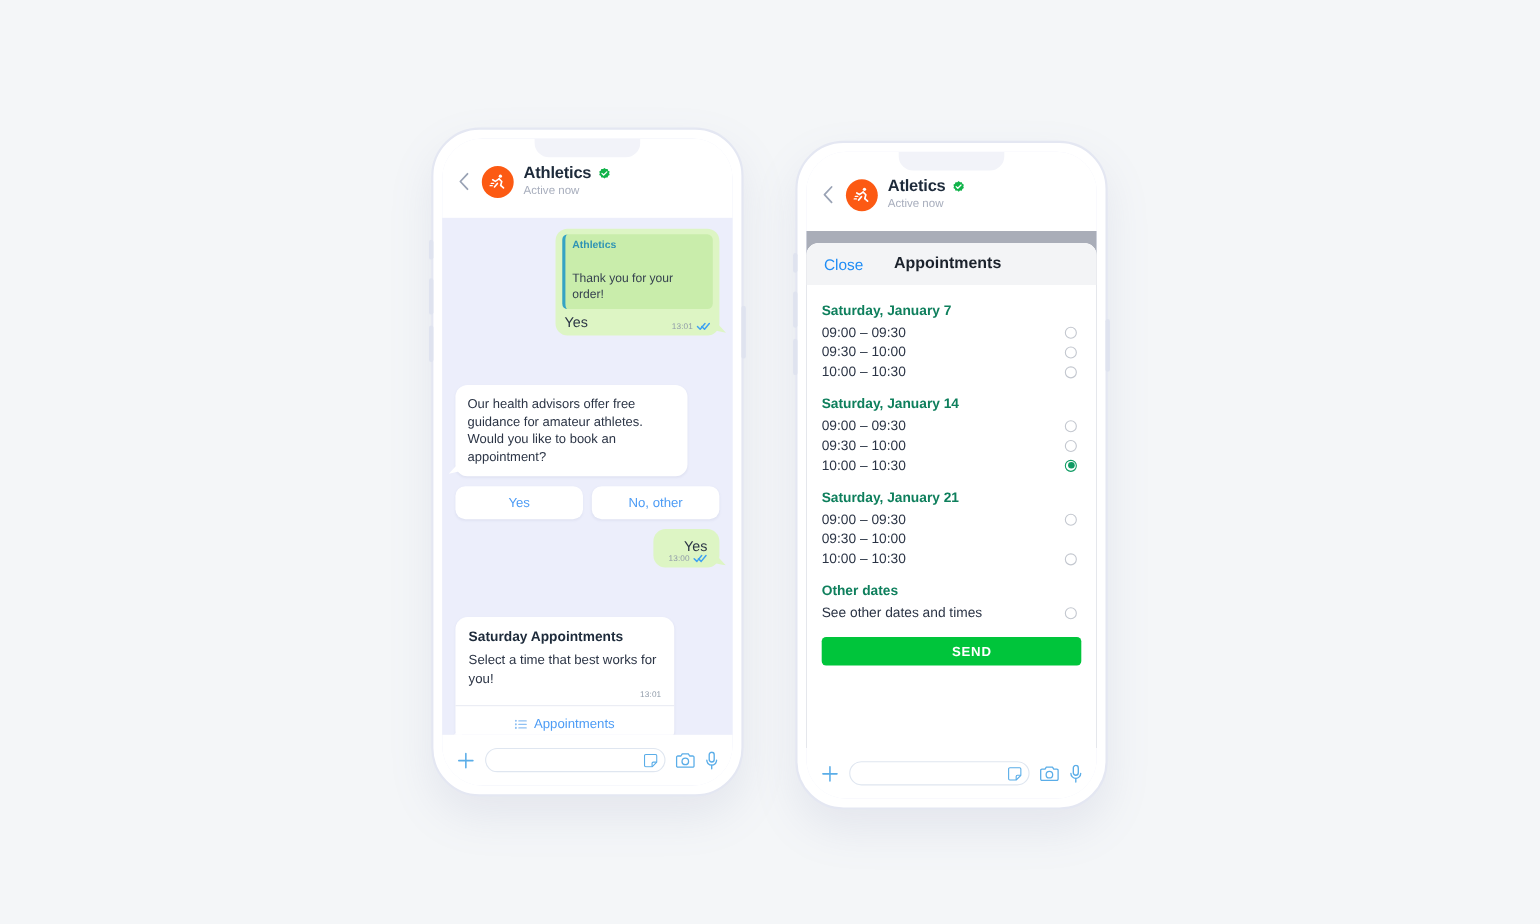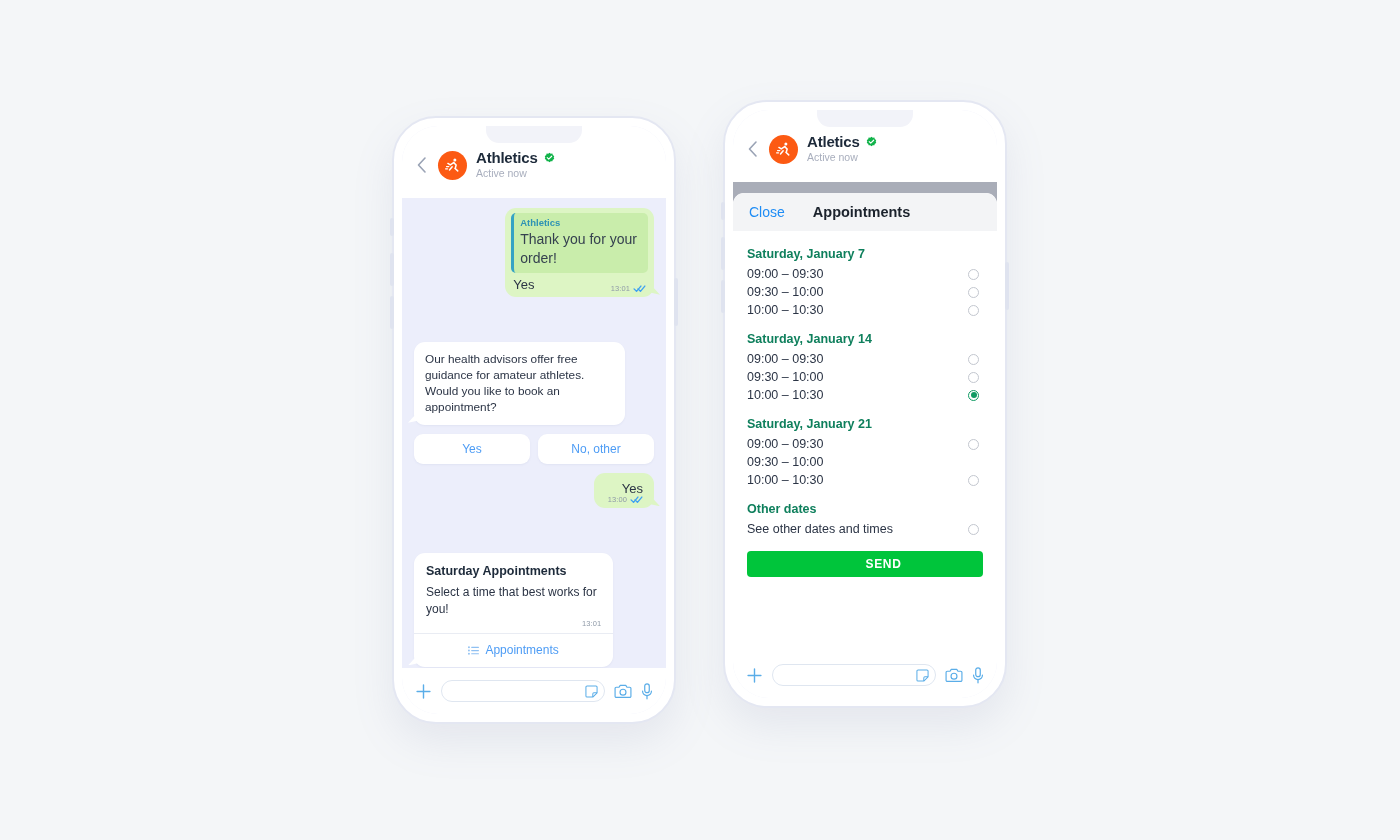--- a/index.html
+++ b/index.html
@@ -167,24 +167,24 @@
     padding: 4px 7px 5px 6px;
     margin-bottom: 2px;
   }
   .quote-name {
     font-size: 9.5px;
     font-weight: bold;
     color: #2e93b4;
     line-height: 1.3;
   }
   .quote-text {
-    font-size: 14px;
+    font-size: 11px;
     color: #35414f;
     line-height: 1.35;
-    margin-top: 1px;
+    margin-top: 17px;
   }
   .bubble-text {
     font-size: 13px;
     color: #2b3445;
     line-height: 1.35;
     padding: 1px 2px 0 2px;
   }
   .meta {
     display: flex;
     align-items: center;
@@ -532,21 +532,21 @@
       </svg>
       <svg class="mic-icon" viewBox="0 0 12 18">
         <rect x="3.6" y="0.9" width="4.8" height="9.4" rx="2.4" fill="none" stroke="#5aade8" stroke-width="1.3"></rect>
         <path d="M1.3 8.6 A4.7 4.7 0 0 0 10.7 8.6" fill="none" stroke="#5aade8" stroke-width="1.3" stroke-linecap="round"></path>
         <path d="M6 13.3 V16.8" fill="none" stroke="#5aade8" stroke-width="1.3" stroke-linecap="round"></path>
       </svg>
     </div>
   </div>
 </div>
 
-<div class="phone" id="right-phone" style="left:723px; top:100px;">
+<div class="phone" id="right-phone" style="left:723px; top:128px;">
   <div class="btn-side btn-left" style="top:100px; height:18px;"></div>
   <div class="btn-side btn-left" style="top:135px; height:33px;"></div>
   <div class="btn-side btn-left" style="top:178px; height:33px;"></div>
   <div class="btn-side btn-right" style="top:160px; height:48px;"></div>
 
   <div class="phone-inner">
     <div class="notch"></div>
 
     <div class="chat-header">
       <div class="back-chevron">

